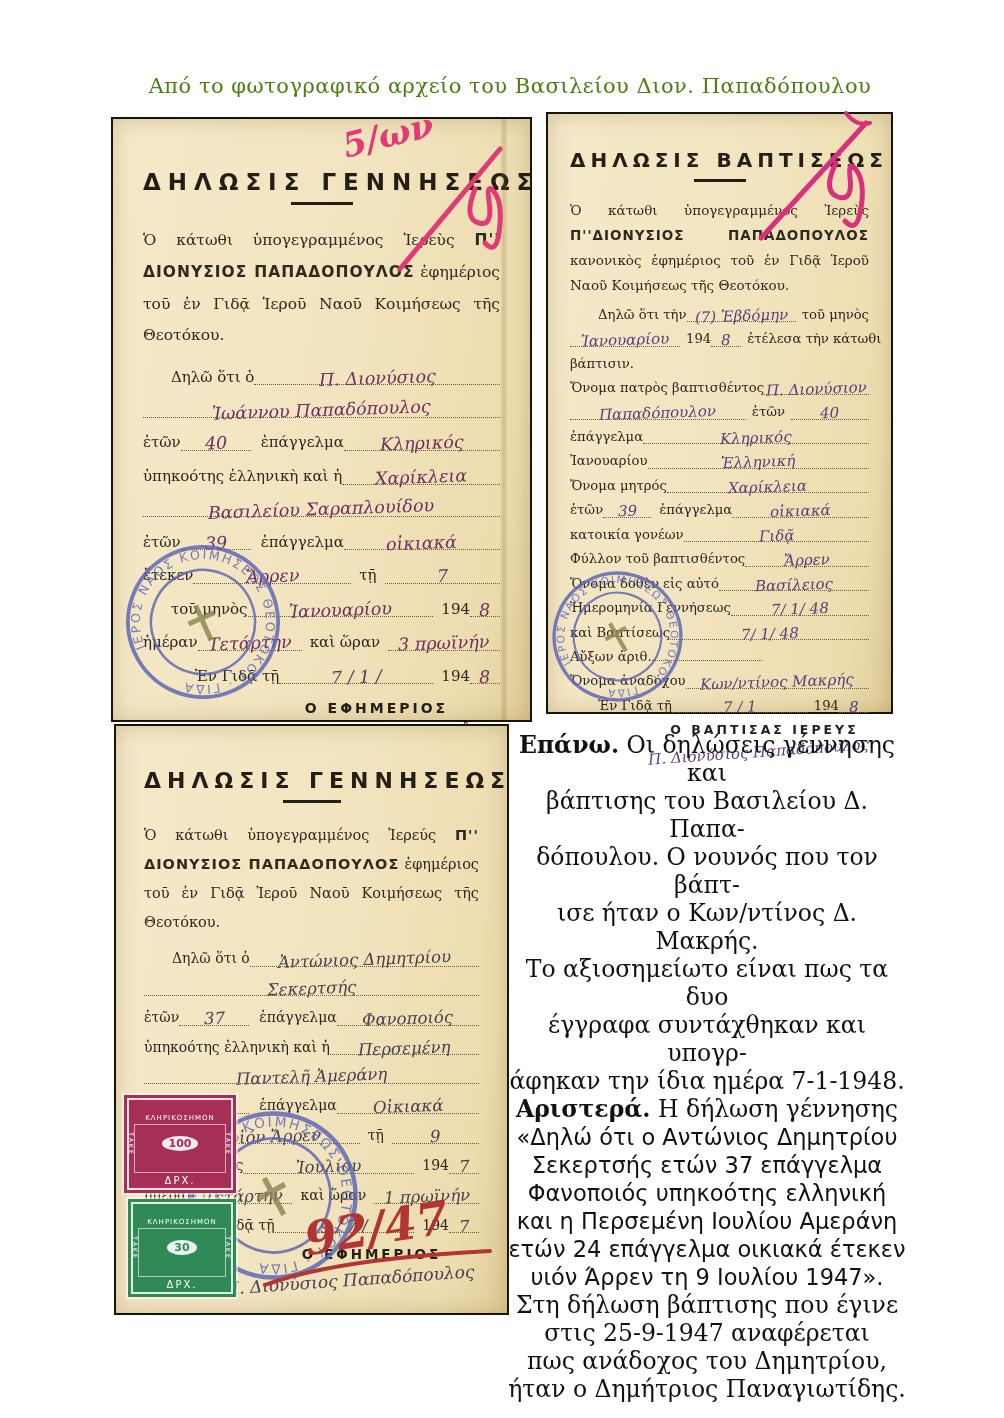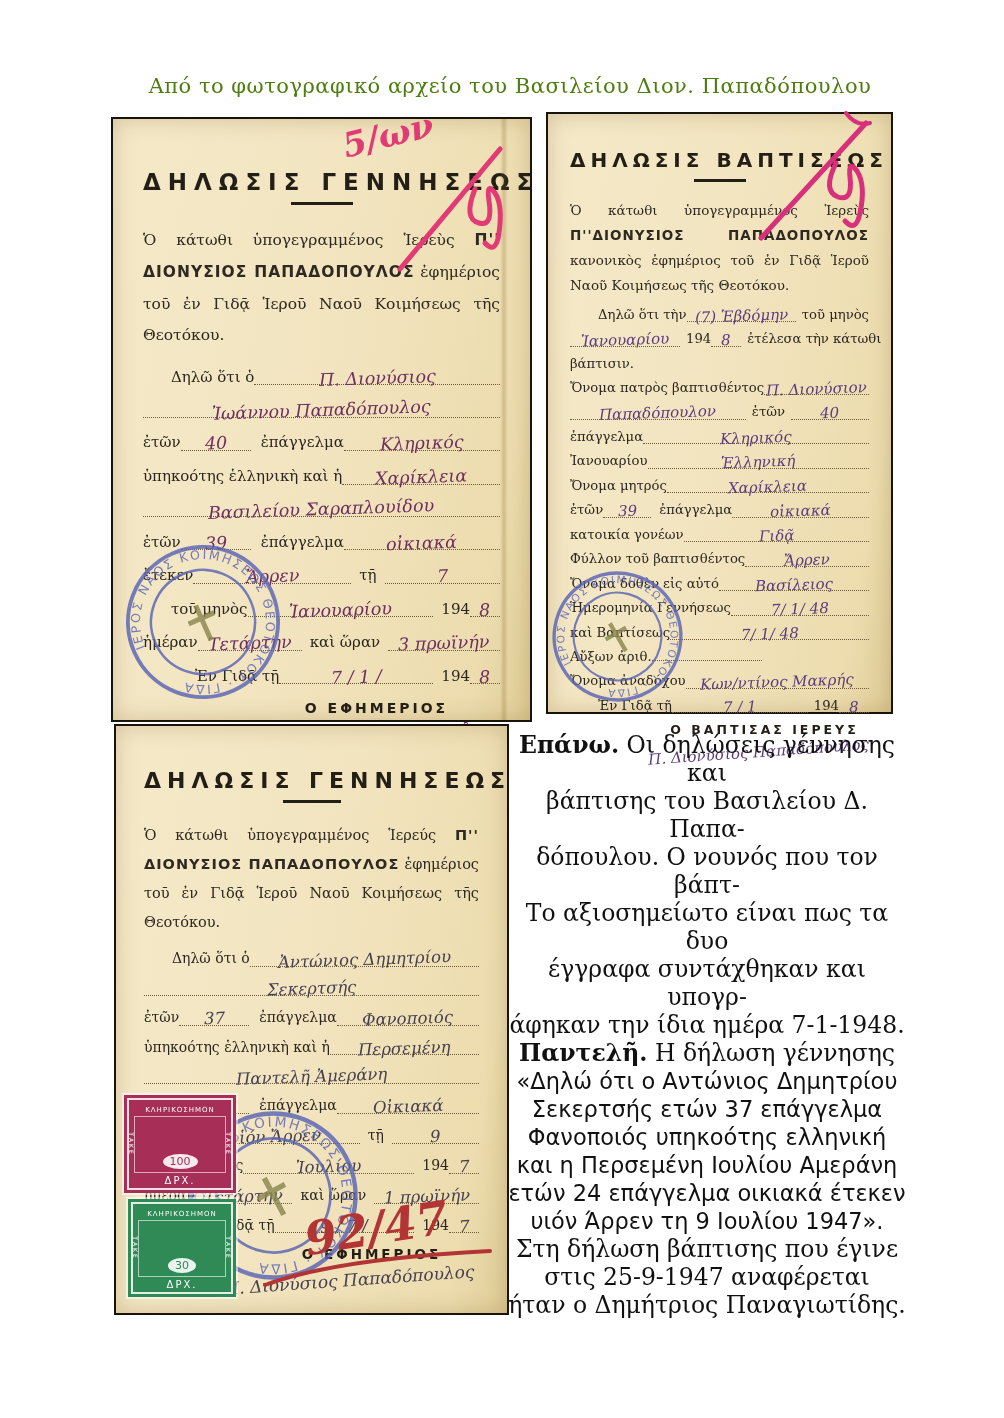--- a/index.html
+++ b/index.html
@@ -45,25 +45,25 @@
 
   
   .round-stamp{position:absolute;opacity:.82;}
 
   
   .rev-stamp{position:absolute;box-sizing:border-box;padding:3px;
              box-shadow:0 0 0 2px rgba(255,255,255,.55);}
   .rev-stamp .inner{width:100%;height:100%;box-sizing:border-box;border:2px solid rgba(255,255,255,.85);
              display:flex;flex-direction:column;align-items:center;justify-content:space-between;
              font-family:"DejaVu Sans",sans-serif;color:#fff;}
-  .rev-top{font-size:7px;letter-spacing:1px;margin-top:6px;white-space:nowrap;}
+  .rev-top{font-size:7px;letter-spacing:1px;margin-top:14px;white-space:nowrap;}
   .rev-mid{flex:1;width:88%;margin:2px 0;display:flex;align-items:flex-end;justify-content:center;
            border:1px solid rgba(255,255,255,.6);}
-  .rev-val{background:rgba(255,255,255,.9);border-radius:50%;padding:1px 7px;font-weight:normal;
-           font-size:11px;margin-bottom:3px;}
+  .rev-val{background:rgba(255,255,255,.9);border-radius:50%;padding:1px 7px;font-weight:bold;
+           font-size:11px;margin-bottom:21px;}
   .rev-bot{font-size:10px;letter-spacing:2px;margin-bottom:2px;}
   .rev-side{position:absolute;top:50%;transform:translateY(-50%);font-size:6px;color:#fff;
             writing-mode:vertical-rl;letter-spacing:2px;font-family:"DejaVu Sans",sans-serif;}
   .stamp-100{background:#a62e57;}
   .stamp-100 .rev-val{color:#a62e57;}
   .stamp-50{background:#2f8a55;}
   .stamp-50 .rev-val{color:#2f8a55;}
 
   .red-note{position:absolute;color:#b23434;font-size:46px;font-style:italic;
             transform:rotate(-9deg);font-weight:bold;}
@@ -414,29 +414,31 @@
       <svg class="pink-svg" style="right:10px;bottom:18px;width:240px;height:60px;" viewBox="0 0 240 60">
         <path d="M8,50 q70,-26 225,-34" stroke="#b23434" stroke-width="4" fill="none" stroke-linecap="round"></path>
       </svg>
     </div>
   </div>
 
   <div class="caption" style="left:508px;top:731px;width:398px;">
     <div class="ln"><b>Επάνω.</b> <span>Οι δηλώσεις γέννησης και</span></div>
     <div class="ln">βάπτισης του Βασιλείου Δ. Παπα-</div>
     <div class="ln">δόπουλου. Ο νουνός που τον βάπτ-</div>
+    <div class="ln">ισε ήταν ο Κων/ντίνος Δ. Μακρής.</div>
     <div class="ln">Το αξιοσημείωτο είναι πως τα δυο</div>
     <div class="ln">έγγραφα συντάχθηκαν και υπογρ-</div>
     <div class="ln">άφηκαν την ίδια ημέρα 7-1-1948.</div>
-    <div class="ln"><b>Παντελῆ.</b> <span>Η δήλωση γέννησης</span></div>
+    <div class="ln"><b>Αριστερά.</b> <span>Η δήλωση γέννησης</span></div>
     <div class="ln sans">«Δηλώ ότι ο Αντώνιος Δημητρίου</div>
     <div class="ln sans">Σεκερτσής ετών 37 επάγγελμα</div>
     <div class="ln sans">Φανοποιός υπηκοότης ελληνική</div>
     <div class="ln sans">και η Περσεμένη Ιουλίου Αμεράνη</div>
     <div class="ln sans">ετών 24 επάγγελμα οικιακά έτεκεν</div>
     <div class="ln sans">υιόν Άρρεν τη 9 Ιουλίου 1947».</div>
     <div class="ln">Στη δήλωση βάπτισης που έγινε</div>
     <div class="ln">στις 25-9-1947 αναφέρεται</div>
+    <div class="ln">πως ανάδοχος του Δημητρίου,</div>
     <div class="ln">ήταν ο Δημήτριος Παναγιωτίδης.</div>
 
   </div>
 
 </div>
 
 </body></html>

